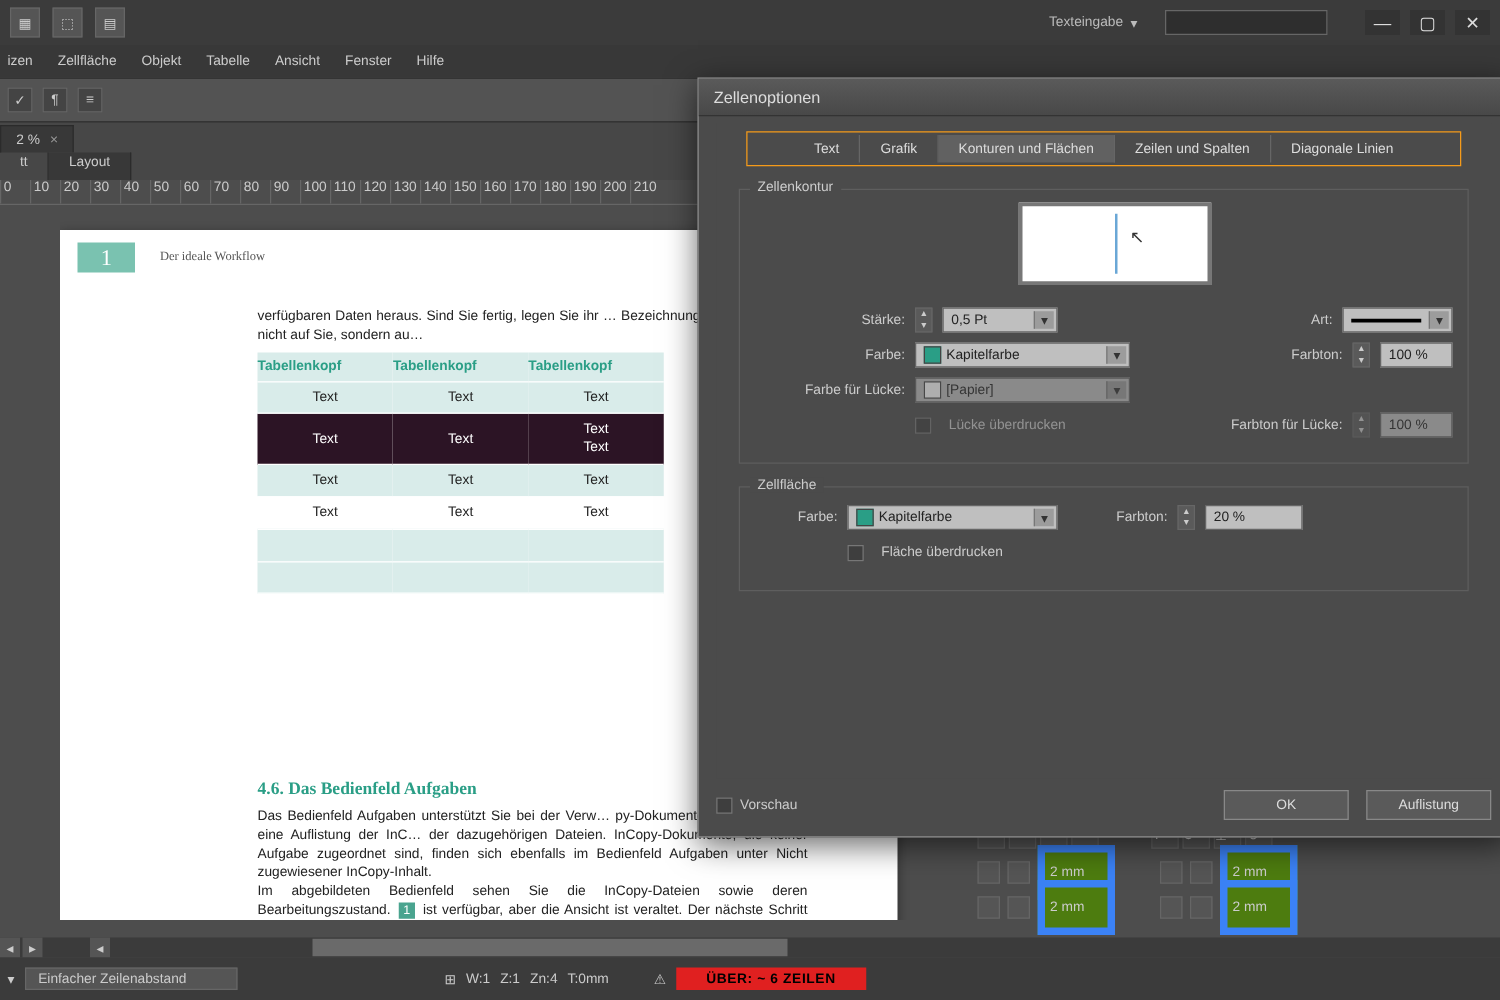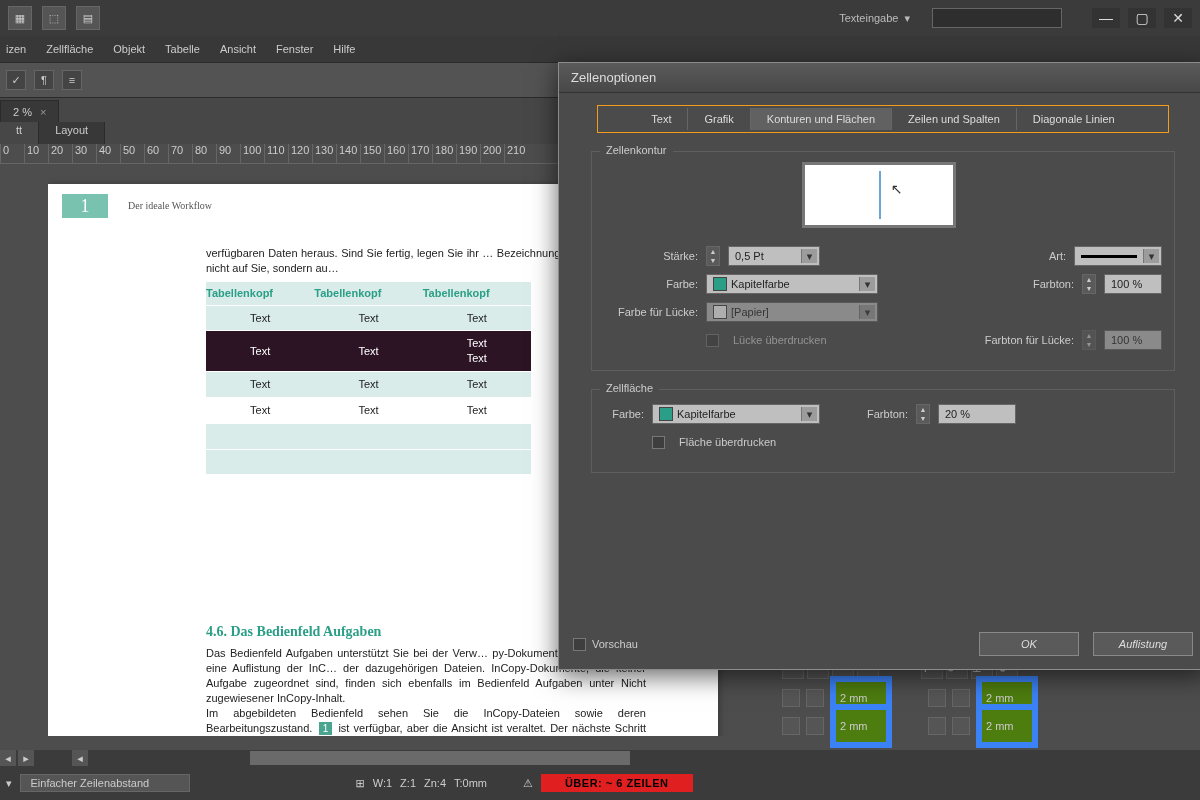--- a/index.html
+++ b/index.html
@@ -71,37 +71,37 @@
   .panels select{background:#555;border:2px solid #ffffff;color:#ccc;height:32px;font-size:11px;}
 
   
   .dialog { position:absolute; left:558px; top:62px; width:650px; height:608px; background:#4b4b4b; border:1px solid #8c8c8c; box-shadow:0 6px 24px rgba(0,0,0,.6); }
   .dlg-title { height:30px; background: linear-gradient(#5a5a5a,#484848); color:#ddd; display:flex; align-items:center; padding:0 12px; font-size:13px; border-bottom:1px solid #333;}
   .dlg-body { position:absolute; top:36px; left:14px; right:14px; bottom:46px; background:#4b4b4b;}
   .tabsrow { display:flex; justify-content:center; gap:0; border:1px solid #f59b1a; padding:2px; margin:6px 24px 0 24px;}
   .tabsrow .tab{ padding:5px 16px; color:#ddd; border-right:1px solid #666;}
   .tabsrow .tab:last-child{border-right:none;}
   .tabsrow .tab.active{ background:#616161;}
-  .group{ margin:18px 18px 0 18px; border:1px solid #5e5e5e; padding:10px 12px 16px 4px; position:relative;}
+  .group{ margin:18px 18px 0 18px; border:1px solid #5e5e5e; padding:10px 12px 16px 30px; position:relative;}
   .group > .legend{ position:absolute; top:-8px; left:8px; background:#4b4b4b; padding:0 6px; color:#ccc; font-size:11px;}
   .stroke-preview{ width:154px; height:66px; background:#fff; margin:0 auto 14px auto; border:3px solid #777; position:relative;}
   .stroke-preview .mid{position:absolute;left:50%;top:6px;bottom:6px;width:2px;background:#6aa7d6;}
   .stroke-preview .cursor{position:absolute;left:58%;top:16px;font-size:14px;color:#333;}
   .formrow{display:flex;align-items:center;gap:8px;height:28px;}
   .formrow .lbl{ color:#ccc; text-align:right;}
   .formrow .dd{ height:20px; background:#bfbfbf; border:1px solid #666; display:flex; align-items:center; padding:0 6px; color:#222; position:relative;}
   .formrow .dd .arrow{position:absolute;right:2px;top:2px;bottom:2px;width:16px;background:#9c9c9c;display:flex;align-items:center;justify-content:center;border-left:1px solid #777;color:#333;}
   .formrow .num{ width:58px; height:20px; background:#bfbfbf; border:1px solid #666; color:#222; display:flex; align-items:center; padding:0 6px;}
   .formrow .spin{width:14px;height:20px;background:#5a5a5a;border:1px solid #666;display:flex;flex-direction:column;}
   .formrow .spin div{flex:1;display:flex;align-items:center;justify-content:center;color:#ccc;font-size:7px;}
   .swatch{width:14px;height:14px;border:1px solid #444;display:inline-block;margin-right:4px;vertical-align:middle;}
   .chk{width:13px;height:13px;border:1px solid #777;background:#3e3e3e;display:inline-block;margin-right:6px;vertical-align:middle;}
   .twocol{display:grid;grid-template-columns:1fr 1fr;column-gap:12px;}
   .dlg-footer{position:absolute;left:14px;right:14px;bottom:10px;height:30px;display:flex;align-items:center;}
-  .dlg-footer .btn{width:100px;height:24px;background:#5a5a5a;border:1px solid #888;color:#ddd;display:flex;align-items:center;justify-content:center;margin-left:14px;font-style:italic;}
+  .dlg-footer .btn{width:100px;height:24px;background:#5a5a5a;border:1px solid #888;color:#ddd;display:flex;align-items:center;justify-content:center;margin-left:14px;}
   .disabled{opacity:.55;}
 </style>
 </head>
 <body>
 
 <div class="topbar">
   <div class="tool-icon">▦</div>
   <div class="tool-icon">⬚</div>
   <div class="tool-icon">▤</div>
   <div class="spacer"></div>

